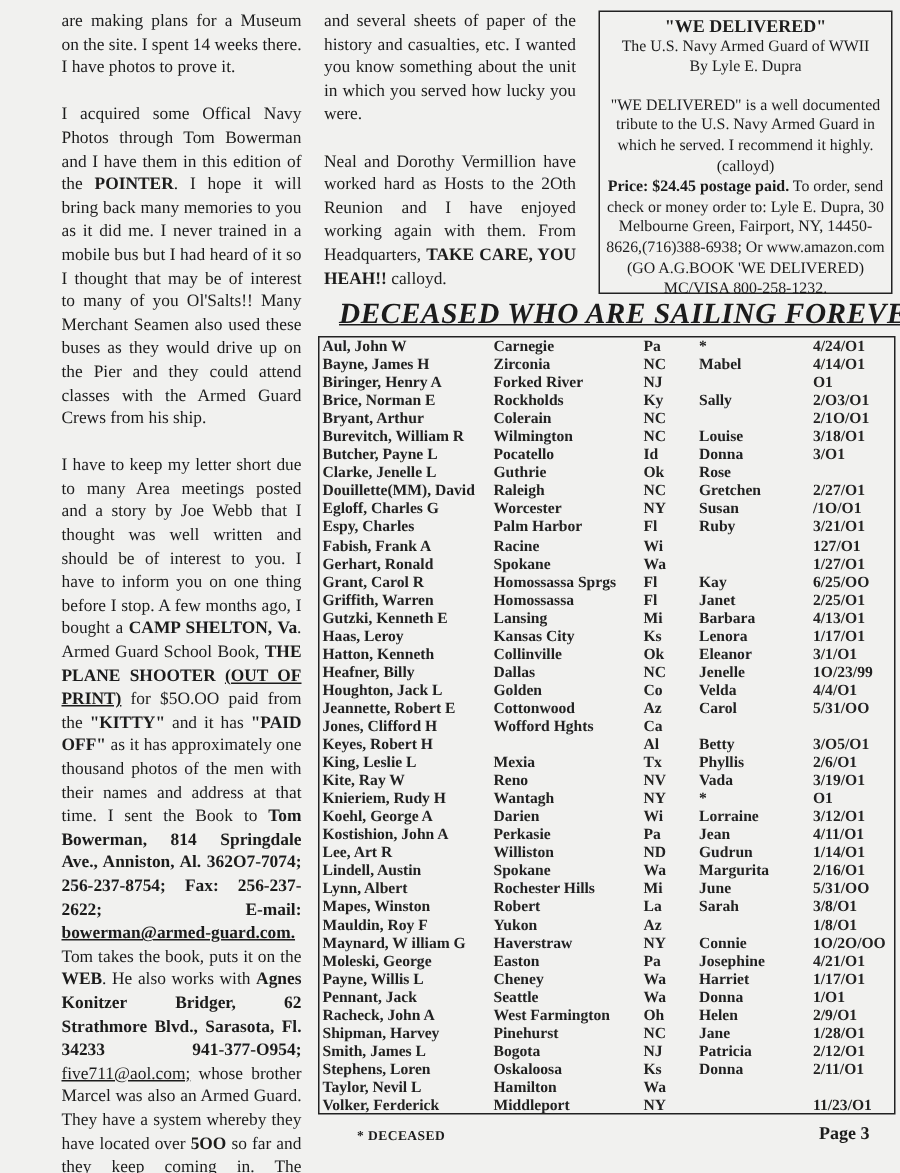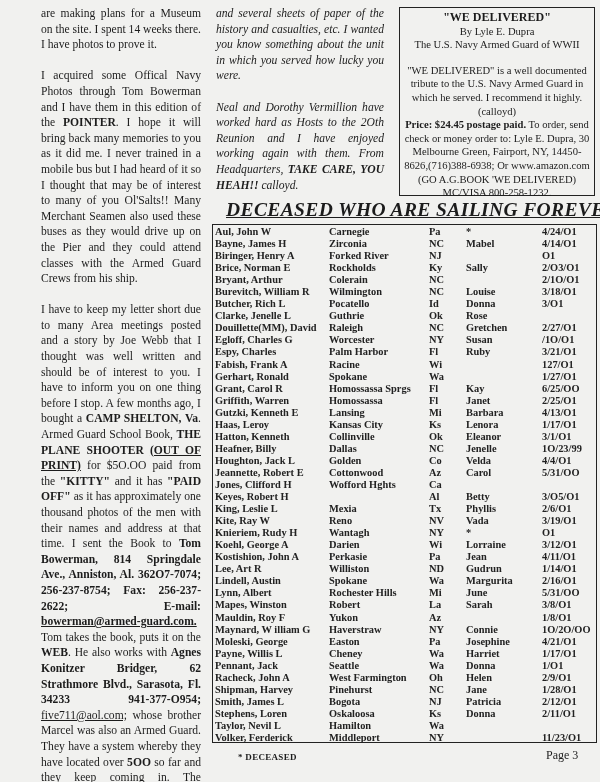--- a/index.html
+++ b/index.html
@@ -11,21 +11,21 @@
     position: relative;
   }
   .col {
     position: absolute;
     font-size: 11.6px;
     line-height: 15.6px;
     text-align: justify;
   }
   .col p { margin: 0 0 15.6px 0; }
   .col1 { left: 41px; top: 6px; width: 160px; }
-  .col2 { left: 216px; top: 6px; width: 168px; font-style: italic; }
+  .col2 { left: 216px; top: 6px; width: 168px; }
   b { font-weight: bold; }
   .u { text-decoration: underline; }
   .ad {
     position: absolute; left: 399px; top: 7px; width: 196px; height: 189px;
     border: 1.5px solid #222; box-sizing: border-box;
     font-size: 10.6px; line-height: 13.6px; text-align: center;
     padding: 3px 3px;
   }
   .ad .ad-title { font-weight: bold; font-size: 12px; }
   .ad p { margin: 0; }
@@ -42,43 +42,43 @@
   table { border-collapse: collapse; width: 100%; margin-top: 1px; }
   td {
     font-size: 10.4px; font-weight: bold; line-height: 12.05px;
     padding: 0; white-space: nowrap; color: #222;
   }
   td.c-name { width: 114px; padding-left: 2px; }
   td.c-city { width: 100px; }
   td.c-st { width: 37px; }
   td.c-sp { width: 76px; }
   .page-num {
-    position: absolute; left: 546px; top: 748px; font-size: 12px; font-weight: normal;
+    position: absolute; left: 546px; top: 748px; font-size: 12px; font-weight: bold;
   }
   .footnote {
     position: absolute; left: 238px; top: 752px; font-size: 9px; font-weight: bold; letter-spacing: 0.3px; text-align: center;
   }
 </style>
 </head>
 <body>
 
 <div class="col col1" id="col1">
     <p><span>are making plans for a Museum on the site. I spent 14 weeks there. I have photos to prove it.</span></p>
     <p><span>I acquired some Offical Navy Photos through Tom Bowerman and I have them in this edition of the </span><b>POINTER</b><span>. I hope it will bring back many memories to you as it did me. I never trained in a mobile bus but I had heard of it so I thought that may be of interest to many of you Ol'Salts!! Many Merchant Seamen also used these buses as they would drive up on the Pier and they could attend classes with the Armed Guard Crews from his ship.</span></p>
     <p><span>I have to keep my letter short due to many Area meetings posted and a story by Joe Webb that I thought was well written and should be of interest to you. I have to inform you on one thing before I stop. A few months ago, I bought a </span><b>CAMP SHELTON, Va</b><span>. Armed Guard School Book, </span><b>THE PLANE SHOOTER </b><b class="u">(OUT OF PRINT)</b><span> for $5O.OO paid from the </span><b>"KITTY"</b><span> and it has </span><b>"PAID OFF"</b><span> as it has approximately one thousand photos of the men with their names and address at that time. I sent the Book to </span><b>Tom Bowerman, 814 Springdale Ave., Anniston, Al. 362O7-7074; 256-237-8754; Fax: 256-237-2622; E-mail: </b><b class="u">bowerman@armed-guard.com.</b><span> Tom takes the book, puts it on the </span><b>WEB</b><span>. He also works with </span><b>Agnes Konitzer Bridger, 62 Strathmore Blvd., Sarasota, Fl. 34233 941-377-O954; </b><span class="u">five711@aol.com;</span><span> whose brother Marcel was also an Armed Guard. They have a system whereby they have located over </span><b>5OO</b><span> so far and they keep coming in. The computer number is over </span></p>
   </div>
 <div class="col col2" id="col2">
     <p><span>and several sheets of paper of the history and casualties, etc. I wanted you know something about the unit in which you served how lucky you were.</span></p>
     <p><span>Neal and Dorothy Vermillion have worked hard as Hosts to the 2Oth Reunion and I have enjoyed working again with them. From Headquarters, </span><b>TAKE CARE, YOU HEAH!!</b><span> calloyd.</span></p>
   </div>
 
 <div class="ad">
   <p class="ad-title">"WE DELIVERED"</p>
+  <p>The U.S. Navy Armed Guard of WWII</p>
   <p>By  Lyle E. Dupra</p>
-  <p>The U.S. Navy Armed Guard of WWII</p>
   <div class="gap"></div>
   <p>"WE DELIVERED" is a well documented tribute to the U.S. Navy Armed Guard in which he served. I recommend it highly. (calloyd)</p>
   <p><b>Price: $24.45 postage paid.</b><span> To order, send check or money order to: Lyle E. Dupra, 30 Melbourne Green, Fairport, NY, 14450-8626,(716)388-6938; Or www.amazon.com (GO A.G.BOOK 'WE DELIVERED) MC/VISA 800-258-1232.</span></p>
 </div>
 
 <div class="title">DECEASED WHO ARE SAILING FOREVER</div>
 
 <div class="table-box">
   <table>
     <tbody id="deceased-body">
@@ -118,21 +118,21 @@
           <td class="c-date">2/1O/O1</td>
         </tr>
         <tr>
           <td class="c-name">Burevitch, William R</td>
           <td class="c-city">Wilmington</td>
           <td class="c-st">NC</td>
           <td class="c-sp">Louise</td>
           <td class="c-date">3/18/O1</td>
         </tr>
         <tr>
-          <td class="c-name">Butcher, Rich L</td>
+          <td class="c-name">Butcher, Payne L</td>
           <td class="c-city">Pocatello</td>
           <td class="c-st">Id</td>
           <td class="c-sp">Donna</td>
           <td class="c-date">3/O1</td>
         </tr>
         <tr>
           <td class="c-name">Clarke, Jenelle L</td>
           <td class="c-city">Guthrie</td>
           <td class="c-st">Ok</td>
           <td class="c-sp">Rose</td>

